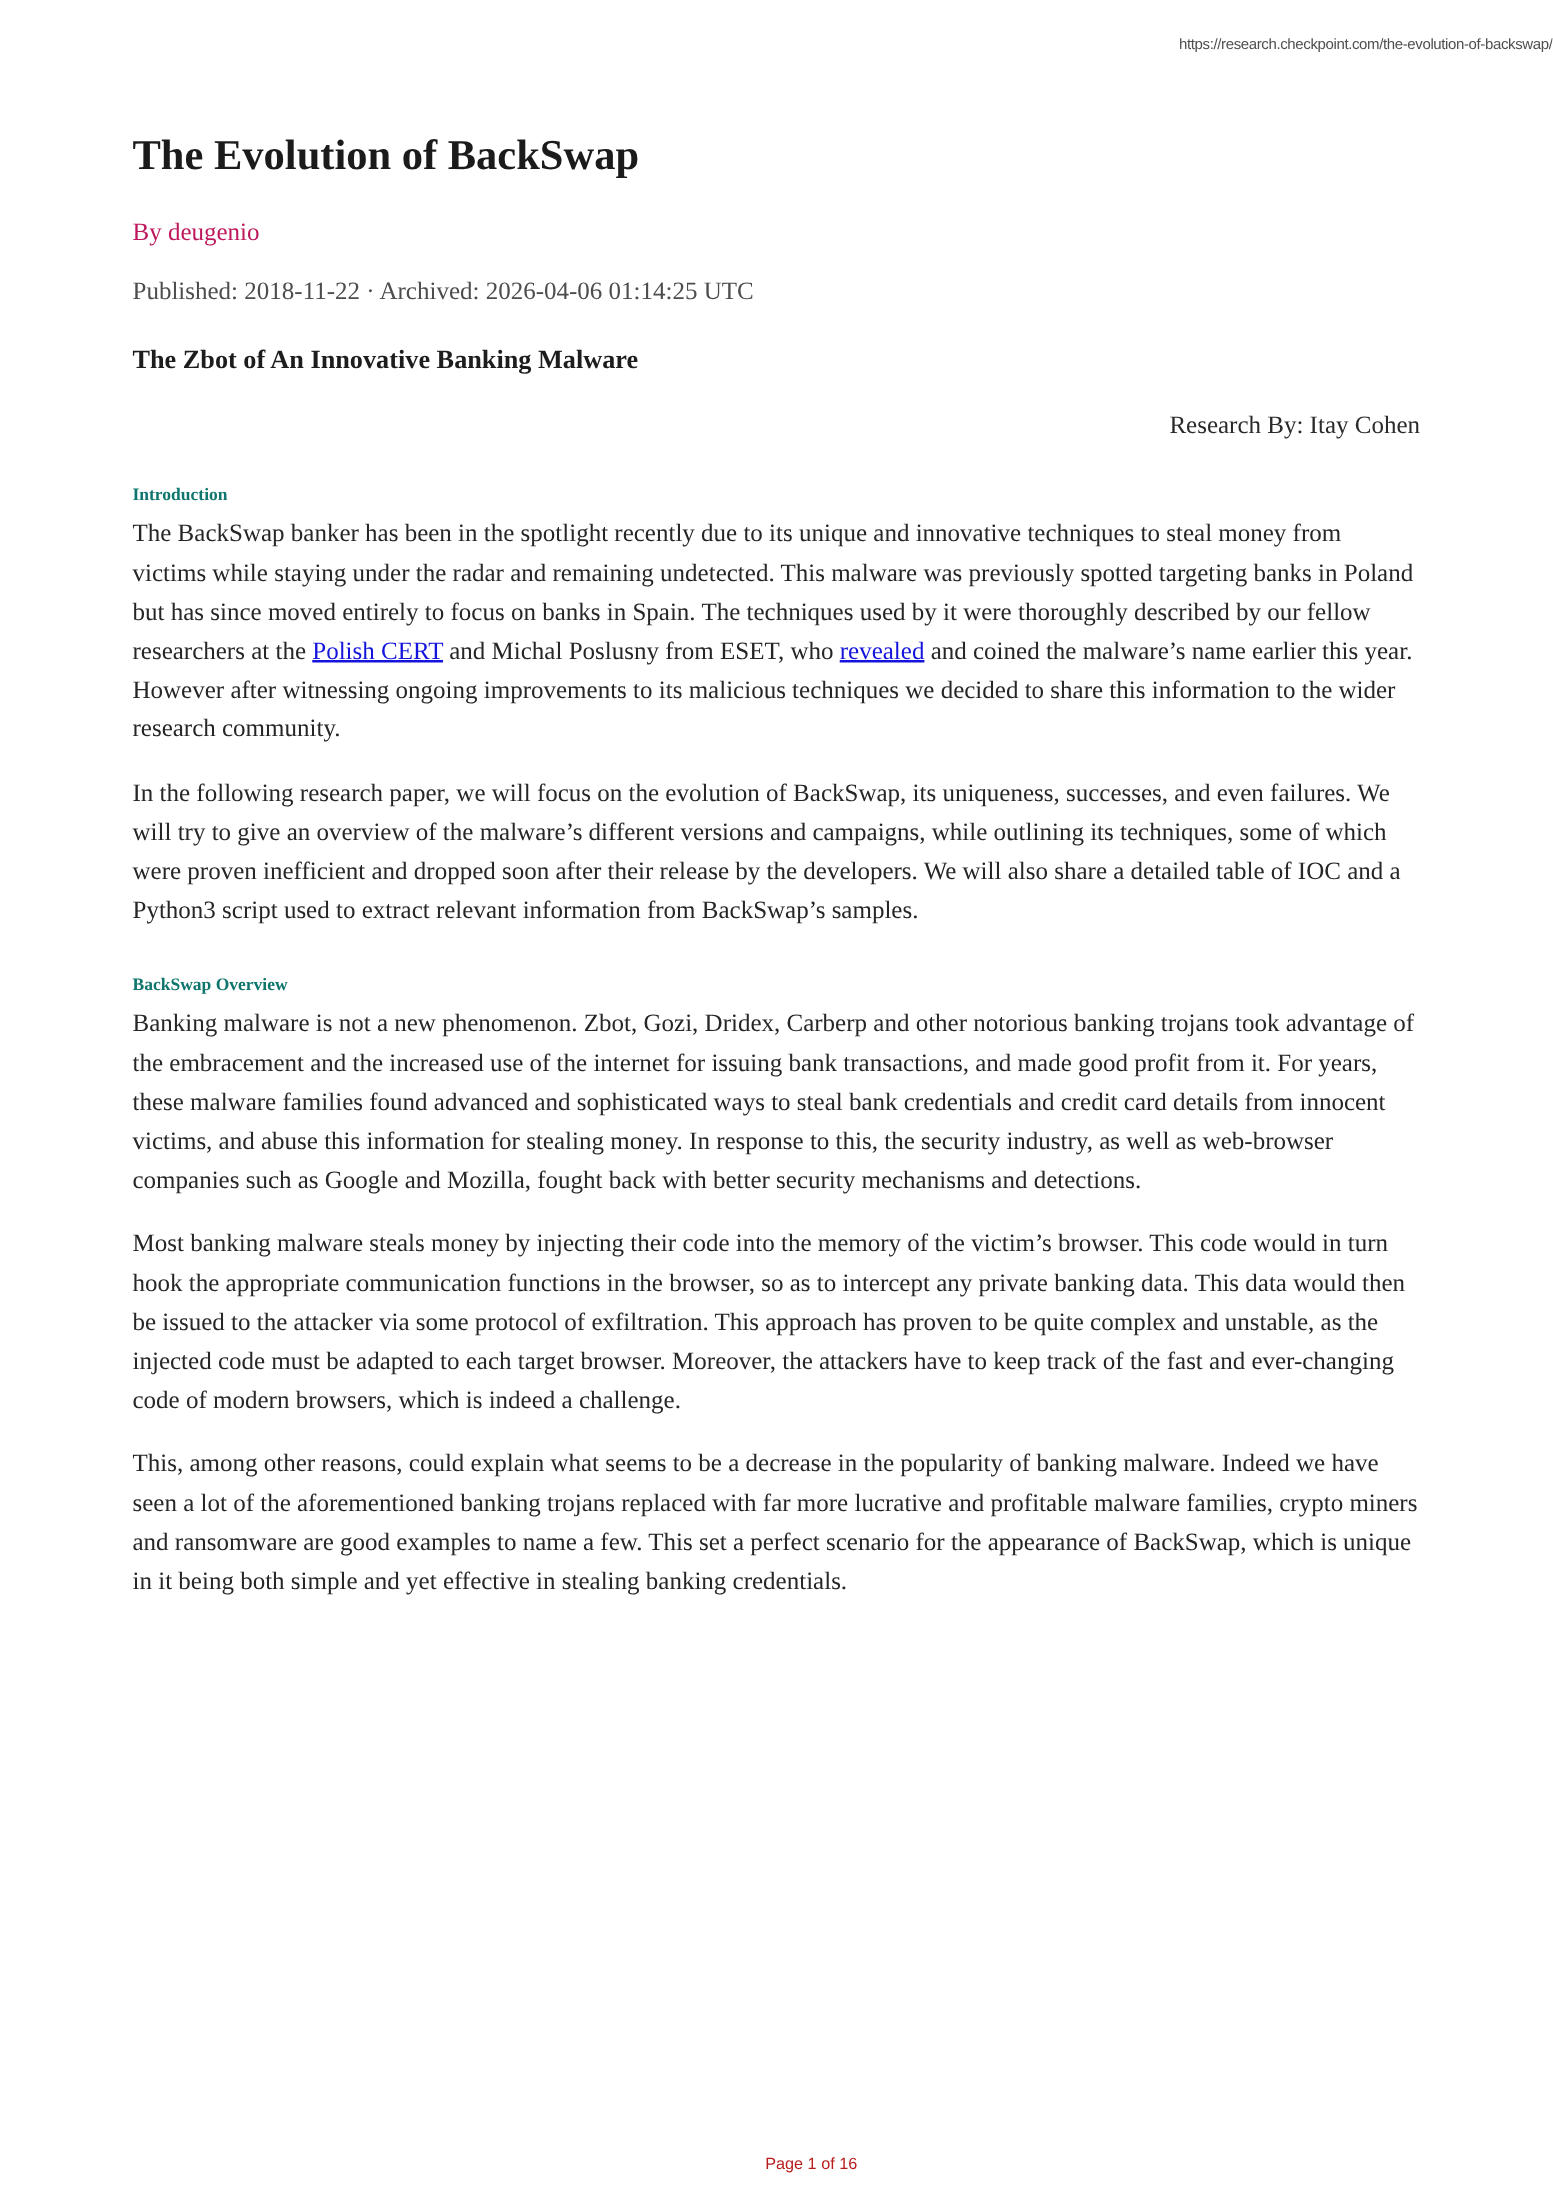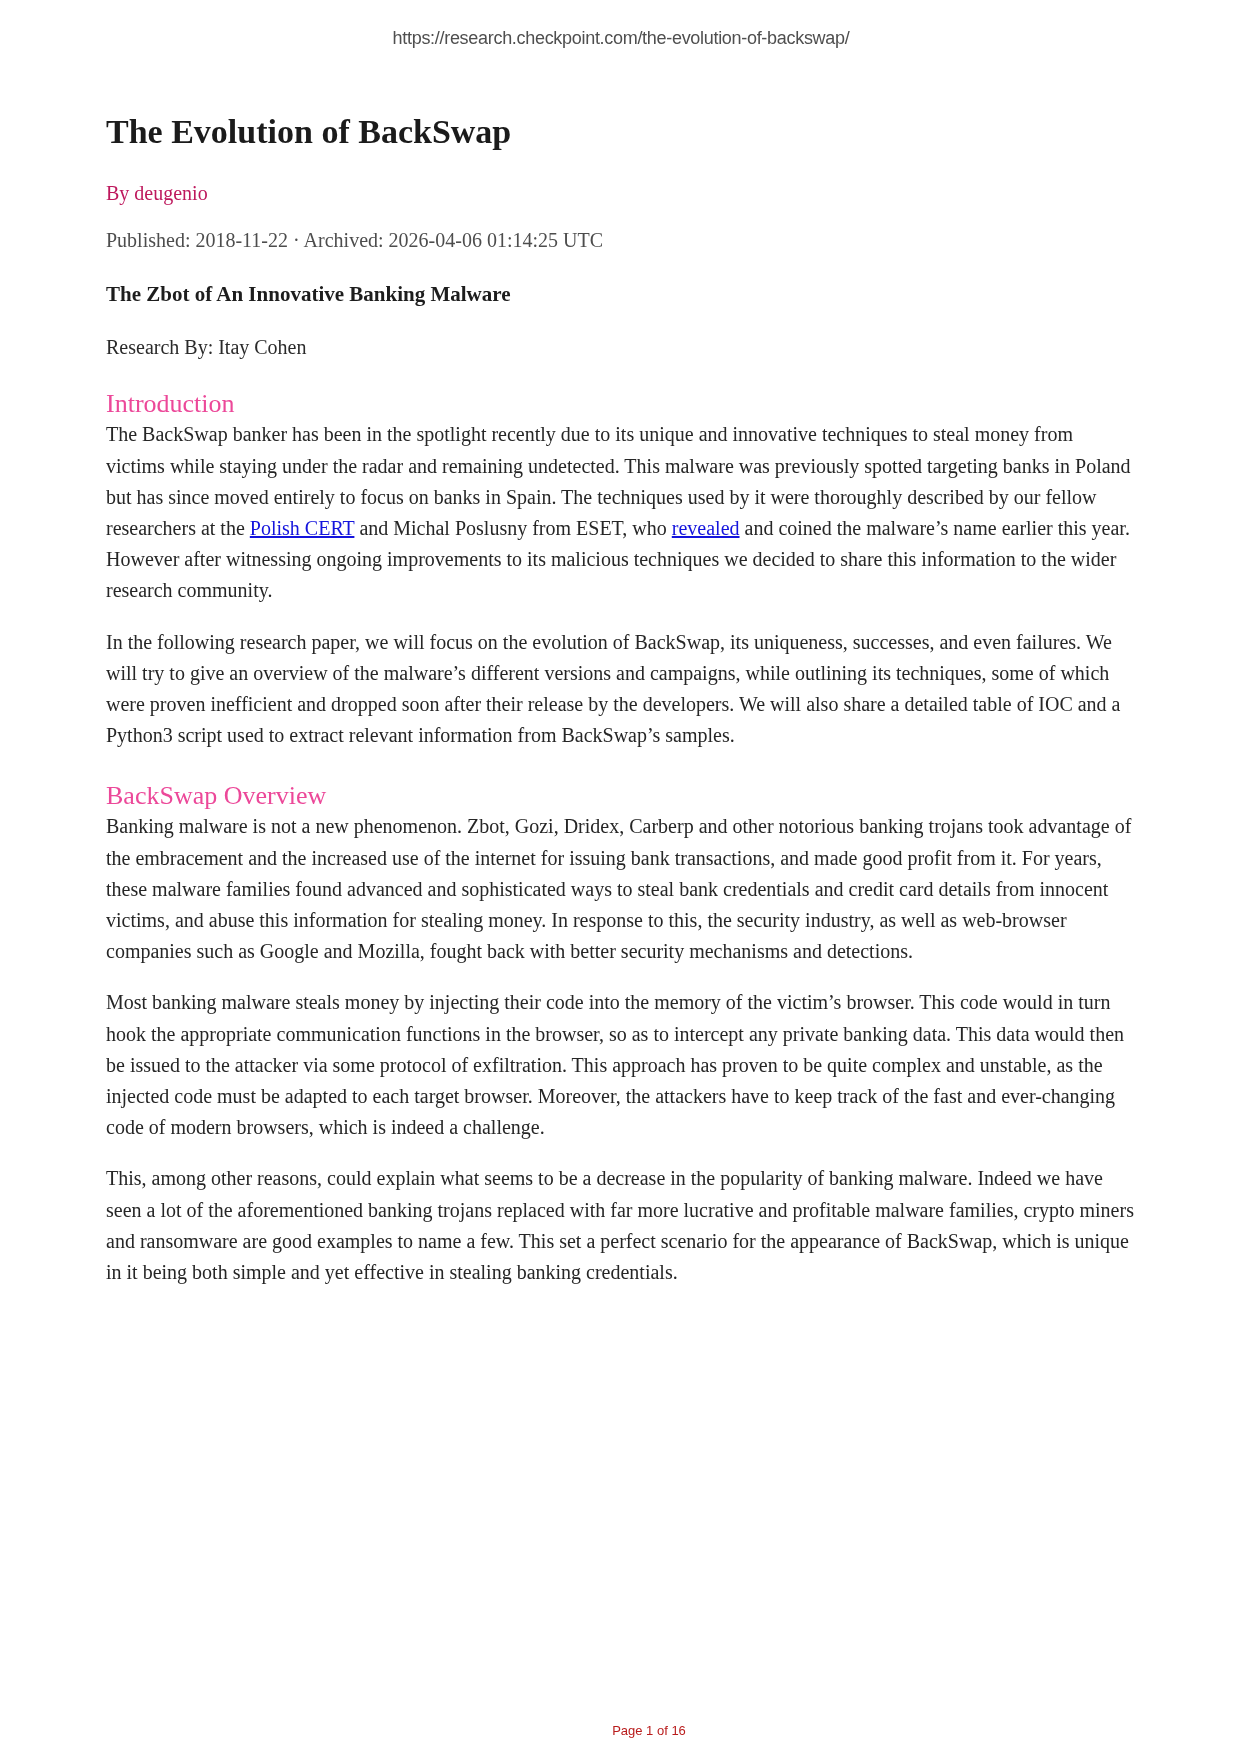--- a/index.html
+++ b/index.html
@@ -10,23 +10,23 @@
   body {
     width: 1242px;
     height: 1756px;
     position: relative;
     overflow: hidden;
     font-family: "Liberation Serif", serif;
     color: #222222;
   }
   .url-header {
     padding-top: 28px;
-    text-align: center;
+    text-align: right;
     font-family: "Liberation Sans", sans-serif;
-    font-size: 18px;
+    font-size: 12px;
     letter-spacing: -0.3px;
     color: #4f4f4f;
   }
   .page {
     padding: 0 106px;
   }
   .article-title {
     margin-top: 64px;
     font-size: 34px;
     font-weight: bold;
@@ -46,28 +46,29 @@
   .subtitle {
     margin-top: 30px;
     font-size: 21px;
     font-weight: bold;
     color: #1d1d1d;
   }
   .research-by {
     margin-top: 29px;
     font-size: 20px;
     color: #2a2a2a;
+    text-align: right;
   }
   .section {
     margin-top: 29px;
   }
   .section-heading {
-    font-size: 26px;
-    font-weight: normal;
-    color: #ec4899;
+    font-size: 14px;
+    font-weight: bold;
+    color: #0f766e;
     line-height: 31px;
   }
   .body-par {
     margin: 0 0 20px 0;
     font-size: 20px;
     line-height: 31.2px;
     color: #262626;
   }
   .body-par a {
     color: #1414dd;

